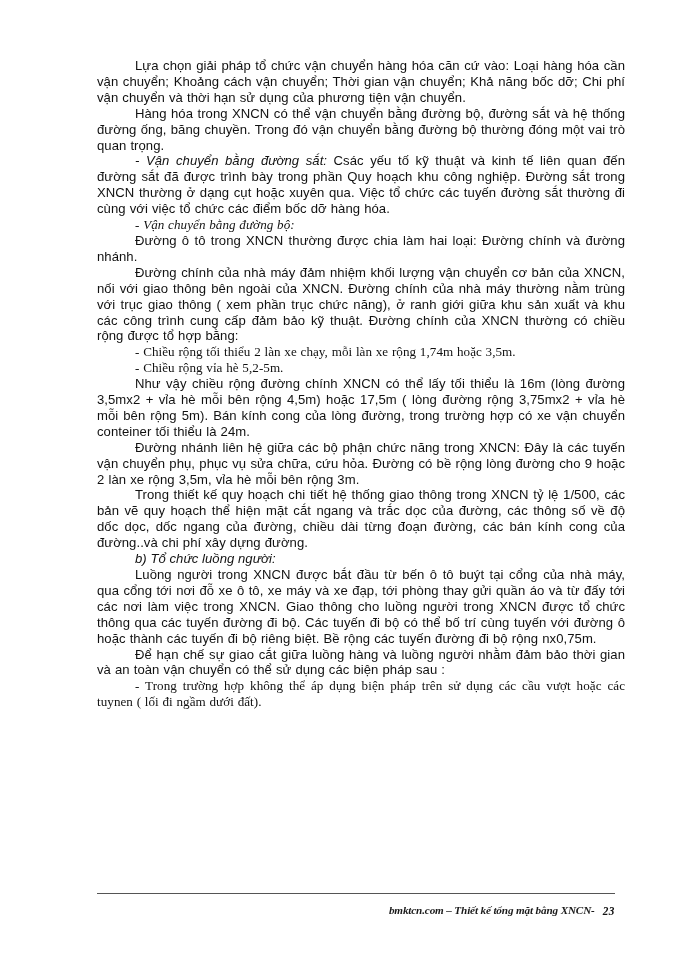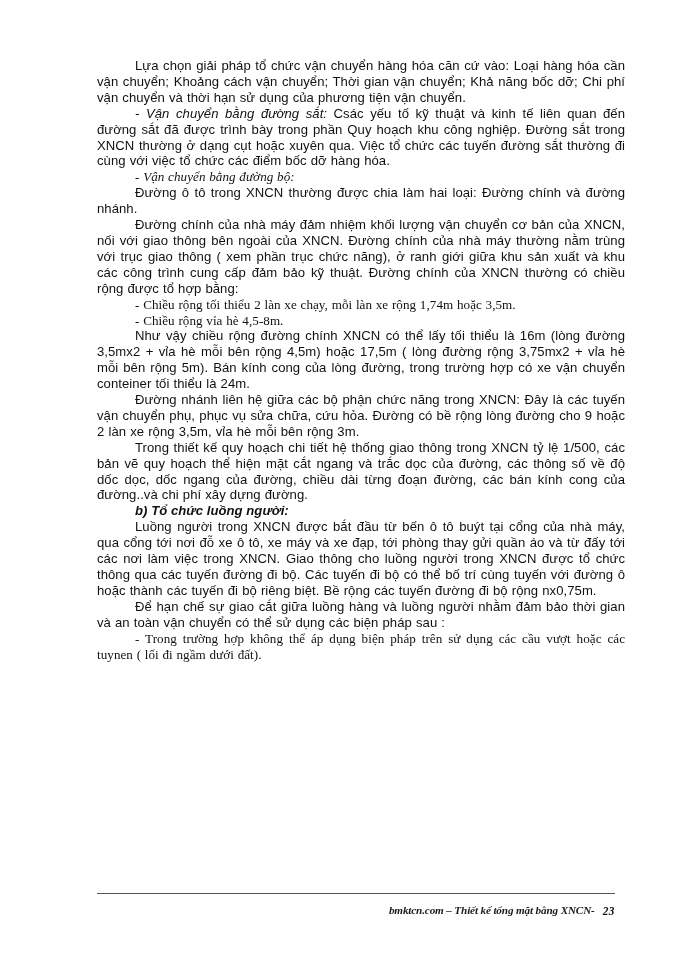--- a/index.html
+++ b/index.html
@@ -67,21 +67,21 @@
     font-style: italic;
   }
 
   
   p.subhead {
     margin: 0;
     font-size: 13.1px;
     line-height: 15.9px;
     text-indent: 0;
     padding-left: 38px;
-    font-weight: bold;
+    font-weight: normal;
     font-style: italic;
     letter-spacing: 0.05px;
   }
 
   
   .footer {
     position: absolute;
     left: 97px;
     top: 893px;
     width: 518px;
@@ -121,32 +121,33 @@
 </style>
 </head>
 <body>
 
 <div class="page">
 
   <div class="content">
 
     <p class="para">Lựa chọn giải pháp tổ chức vận chuyển hàng hóa căn cứ vào: Loại hàng hóa cần vận chuyển; Khoảng cách vận chuyển; Thời gian vận chuyển; Khả năng bốc dỡ; Chi phí vận chuyển và thời hạn sử dụng của phương tiện vận chuyển.</p>
 
+    <p class="para">Hàng hóa trong XNCN có thể vận chuyển bằng đường bộ, đường sắt và hệ thống đường ống, băng chuyền. Trong đó vận chuyển bằng đường bộ thường đóng một vai trò quan trọng.</p>
 
     <p class="para"><span class="it">- Vận chuyển bằng đường sắt:</span><span> Csác yếu tố kỹ thuật và kinh tế liên quan đến đường sắt đã được trình bày trong phần Quy hoạch khu công nghiệp. Đường sắt trong XNCN thường ở dạng cụt hoặc xuyên qua. Việc tổ chức các tuyến đường sắt thường đi cùng với việc tổ chức các điểm bốc dỡ hàng hóa.</span></p>
 
     <p class="dash"><span class="it">- Vận chuyển bằng đường bộ:</span></p>
 
     <p class="para">Đường ô tô trong XNCN thường được chia làm hai loại: Đường chính và đường nhánh.</p>
 
     <p class="para">Đường chính của nhà máy đảm nhiệm khối lượng vận chuyển cơ bản của XNCN, nối với giao thông bên ngoài của XNCN. Đường chính của nhà máy thường nằm trùng với trục giao thông ( xem phần trục chức năng), ở ranh giới giữa khu sản xuất và khu các công trình cung cấp đảm bảo kỹ thuật. Đường chính của XNCN thường có chiều rộng được tổ hợp bằng:</p>
 
     <p class="dash">- Chiều rộng tối thiểu 2 làn xe chạy, mỗi làn xe rộng 1,74m hoặc 3,5m.</p>
 
-    <p class="dash">- Chiều rộng vỉa hè 4,5-8m.</p>
+    <p class="dash">- Chiều rộng vỉa hè 5,2-5m.</p>
 
     <p class="para">Như vậy chiều rộng đường chính XNCN có thể lấy tối thiểu là 16m (lòng đường 3,5mx2 + vỉa hè mỗi bên rộng 4,5m) hoặc 17,5m ( lòng đường rộng 3,75mx2 + vỉa hè mỗi bên rộng 5m). Bán kính cong của lòng đường, trong trường hợp có xe vận chuyển conteiner tối thiểu là 24m.</p>
 
     <p class="para">Đường nhánh liên hệ giữa các bộ phận chức năng trong XNCN: Đây là các tuyến vận chuyển phụ, phục vụ sửa chữa, cứu hỏa. Đường có bề rộng lòng đường cho 9 hoặc 2 làn xe rộng 3,5m, vỉa hè mỗi bên rộng 3m.</p>
 
     <p class="para">Trong thiết kế quy hoạch chi tiết hệ thống giao thông trong XNCN tỷ lệ 1/500, các bản vẽ quy hoạch thể hiện mặt cắt ngang và trắc dọc của đường, các thông số về độ dốc dọc, dốc ngang của đường, chiều dài từng đoạn đường, các bán kính cong của đường..và chi phí xây dựng đường.</p>
 
     <p class="subhead">b) Tổ chức luồng người:</p>
 
     <p class="para">Luồng người trong XNCN được bắt đầu từ bến ô tô buýt tại cổng của nhà máy, qua cổng tới nơi đỗ xe ô tô, xe máy và xe đạp, tới phòng thay gửi quần áo và từ đấy tới các nơi làm việc trong XNCN. Giao thông cho luồng người trong XNCN được tổ chức thông qua các tuyến đường đi bộ. Các tuyến đi bộ có thể bố trí cùng tuyến với đường ô hoặc thành các tuyến đi bộ riêng biệt. Bề rộng các tuyến đường đi bộ rộng nx0,75m.</p>

